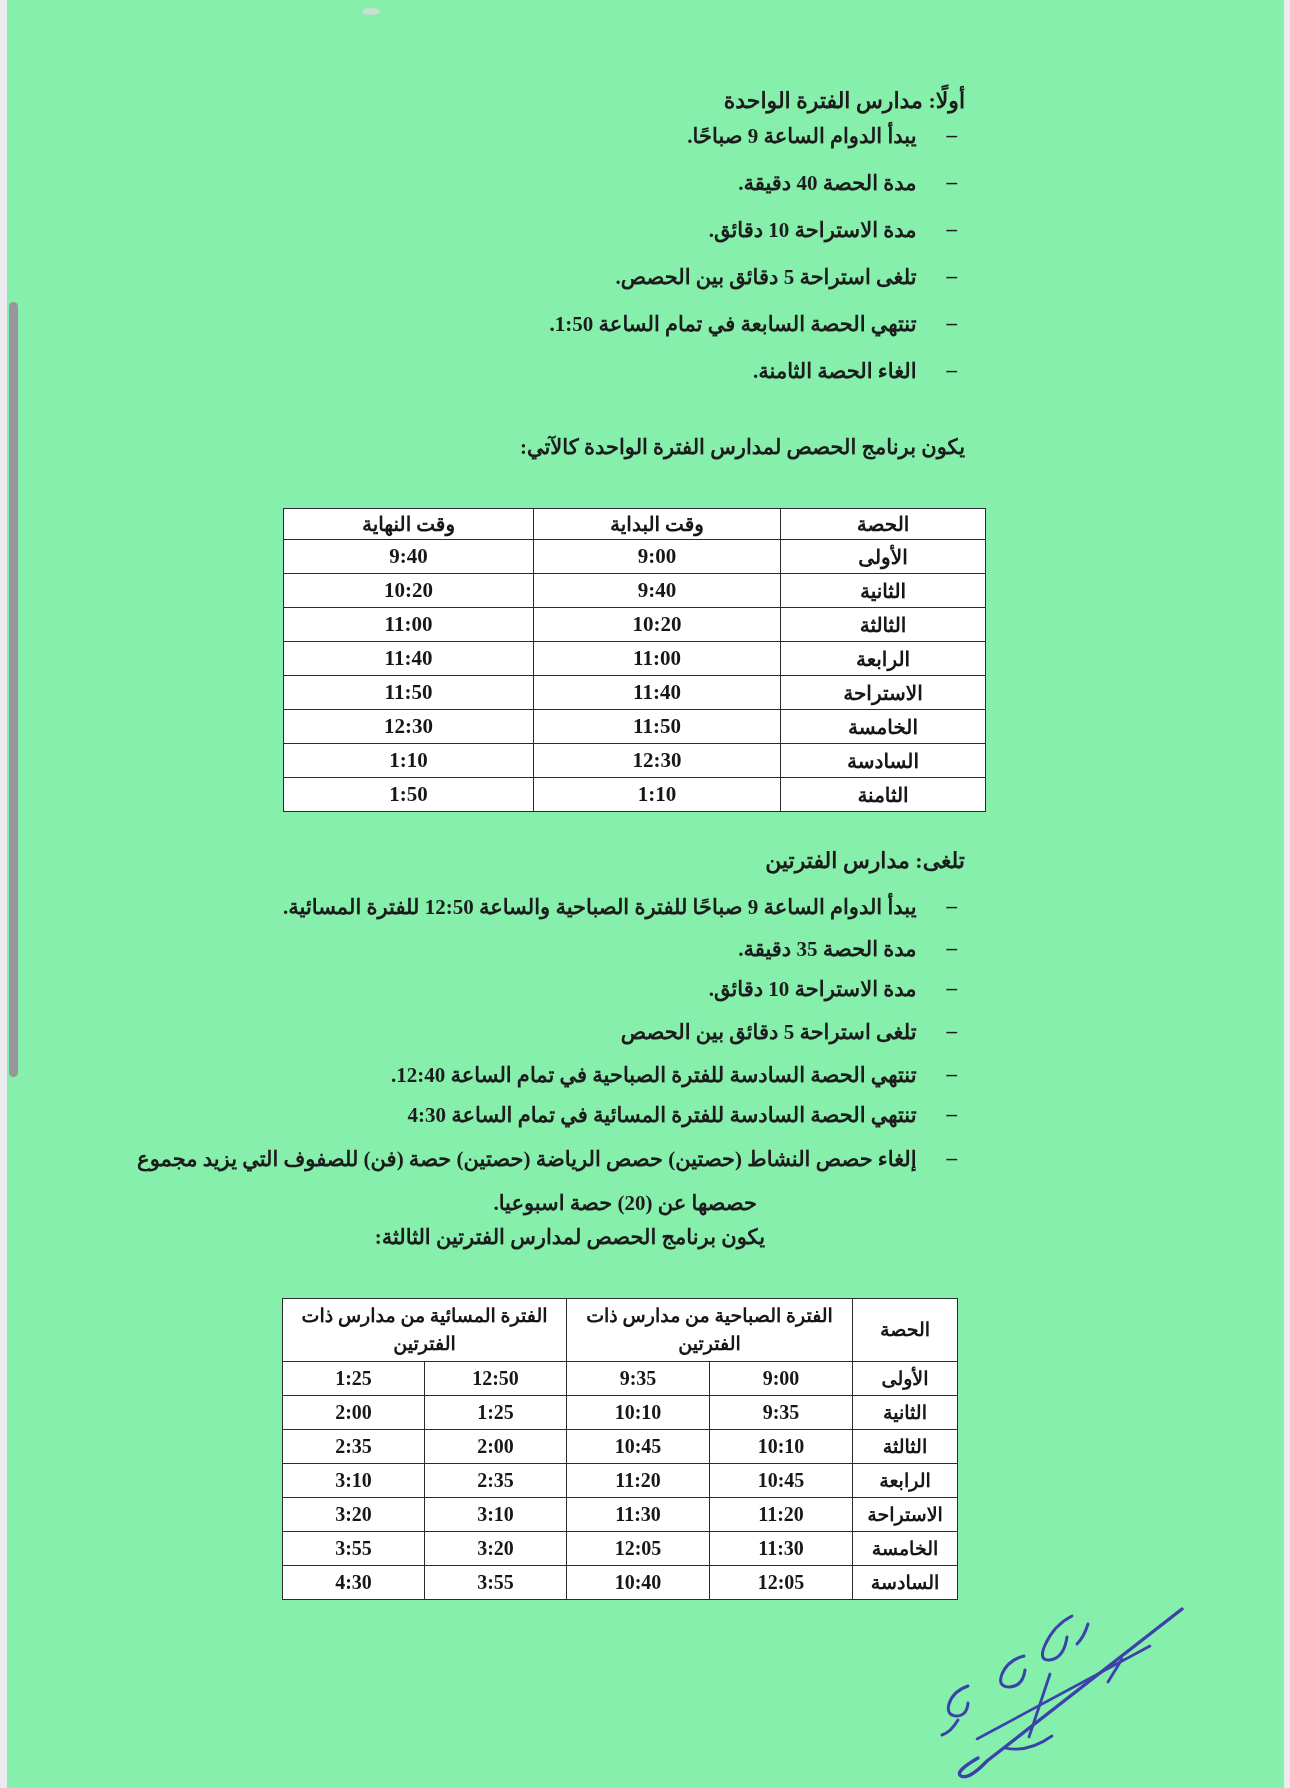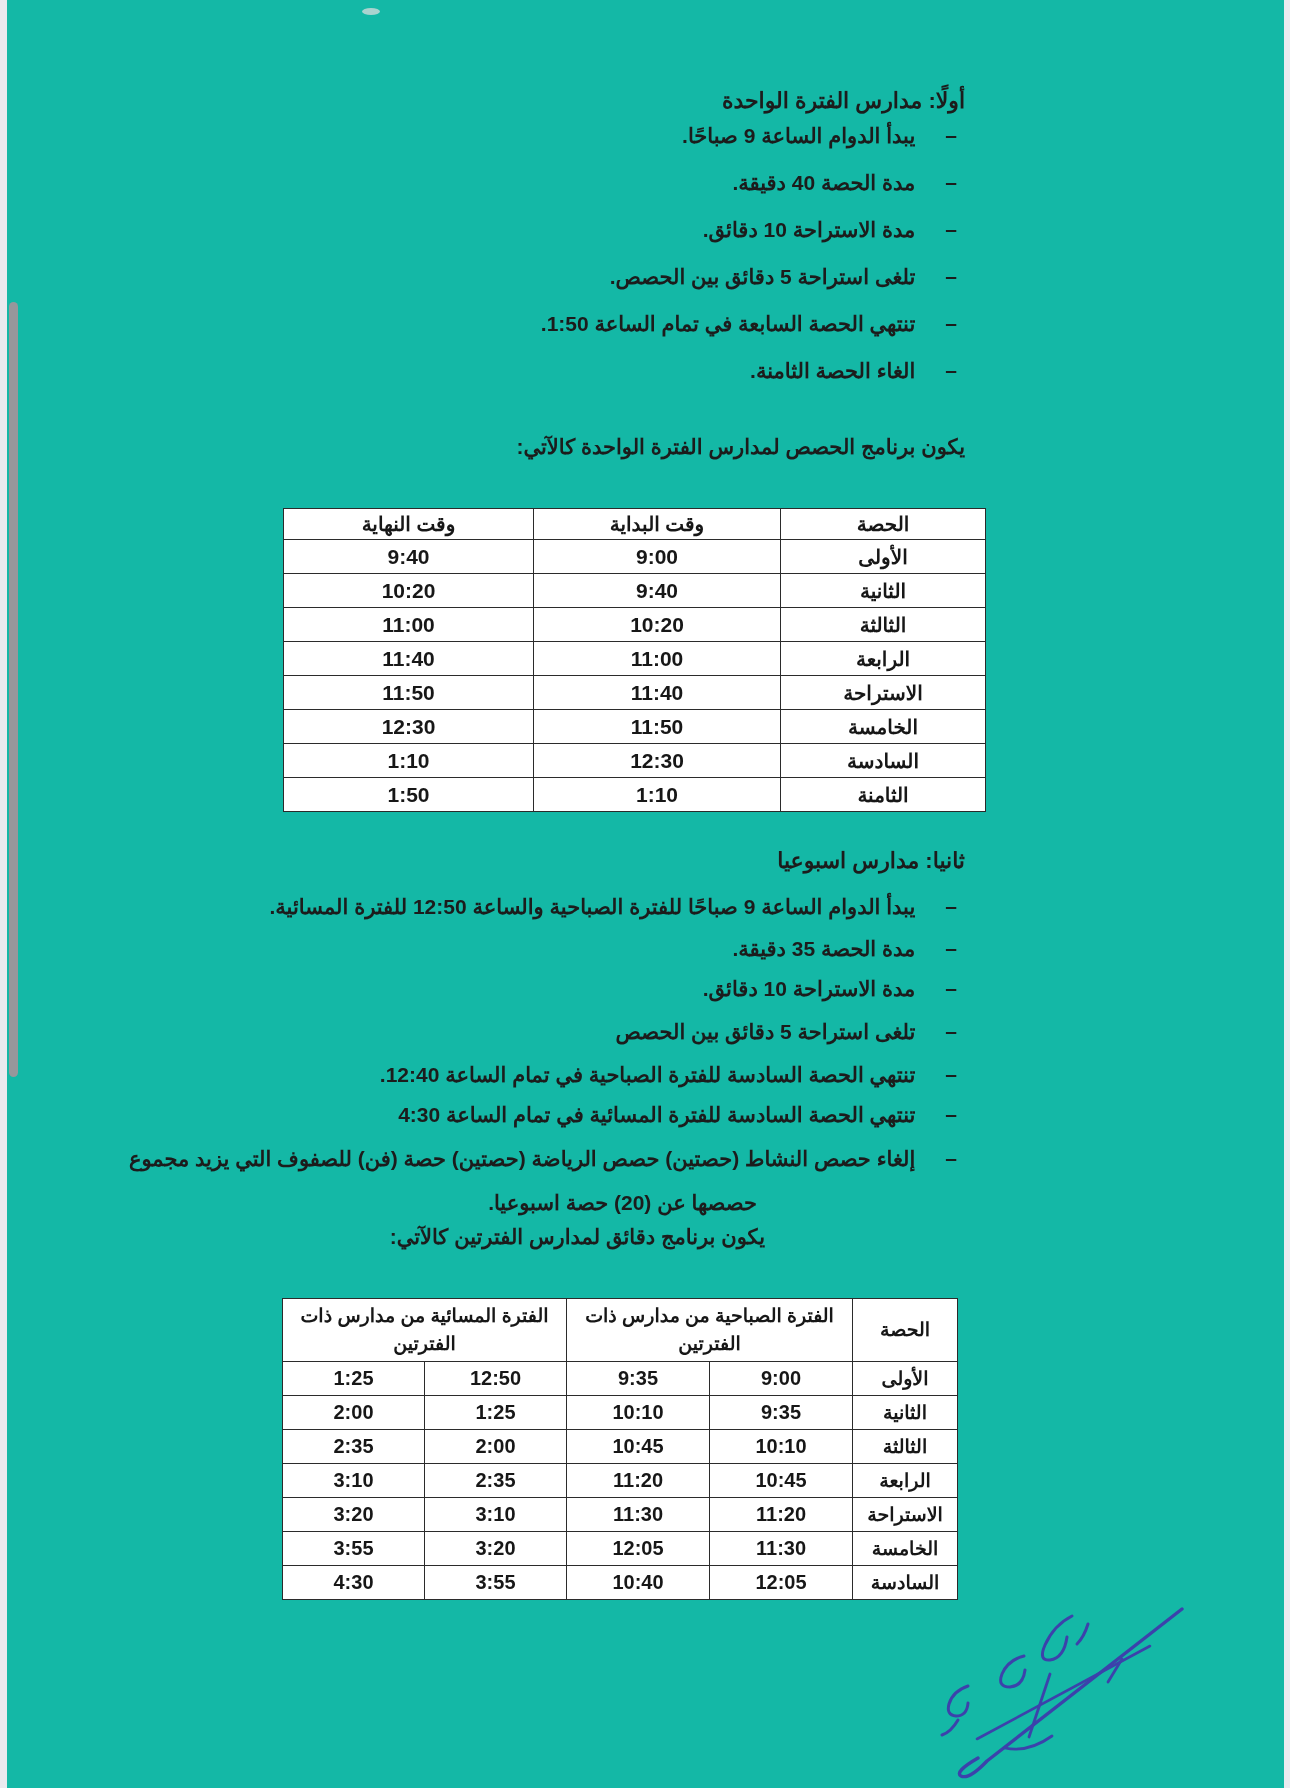--- a/index.html
+++ b/index.html
@@ -1,17 +1,17 @@
 <!DOCTYPE html>
 <html lang="ar"><head>
 <meta charset="utf-8">
 <style>
   html,body{margin:0;padding:0;background:#ffffff;}
-  .page{position:relative;width:1290px;height:1788px;background:#14b8a6;overflow:hidden;
-        font-family:Liberation Sans, sans-serif;color:#1c1c1c;}
+  .page{position:relative;width:1290px;height:1788px;background:#86efac;overflow:hidden;
+        font-family:Liberation Serif, serif;color:#1c1c1c;}
   .line{position:absolute;direction:rtl;white-space:nowrap;font-weight:bold;color:#1c1c1c;}
   .title{font-size:22px;}
   .intro{font-size:21px;}
   .bullet{font-size:21px;display:flex;align-items:flex-start;column-gap:30px;}
   .dash{font-size:21px;font-weight:bold;transform:translateY(-1px);}
   .cont{font-size:21px;}
   table{border-collapse:collapse;position:absolute;direction:rtl;table-layout:fixed;background:#fff;}
   td,th{border:1.6px solid #2b2b2b;text-align:center;vertical-align:middle;
         font-weight:bold;color:#171717;padding:0;overflow:visible;white-space:nowrap;}
   #t1{left:283px;top:508px;width:702px;}
@@ -117,21 +117,21 @@
       <td class="num">1:10</td>
     </tr>
     <tr>
       <td class="per">الثامنة</td>
       <td class="num">1:10</td>
       <td class="num">1:50</td>
     </tr>
   </tbody>
     </table>
 
-  <div class="line title" style="top:848px;right:325px">ثانيا: مدارس اسبوعيا</div>
+  <div class="line title" style="top:848px;right:325px">تلغى: مدارس الفترتين</div>
 
   <div class="line bullet" style="top:895px;right:333px">
     <span class="dash">–</span>
     <span>يبدأ الدوام الساعة 9 صباحًا للفترة الصباحية والساعة 12:50 للفترة المسائية.</span>
   </div>
   <div class="line bullet" style="top:937px;right:333px">
     <span class="dash">–</span>
     <span>مدة الحصة 35 دقيقة.</span>
   </div>
   <div class="line bullet" style="top:977px;right:333px">
@@ -149,21 +149,21 @@
   <div class="line bullet" style="top:1103px;right:333px">
     <span class="dash">–</span>
     <span>تنتهي الحصة السادسة للفترة المسائية في تمام الساعة 4:30</span>
   </div>
   <div class="line bullet" style="top:1147px;right:333px">
     <span class="dash">–</span>
     <span>إلغاء حصص النشاط (حصتين) حصص الرياضة (حصتين) حصة (فن) للصفوف التي يزيد مجموع</span>
   </div>
   <div class="line cont" style="top:1191px;right:533px">حصصها عن (20) حصة اسبوعيا.</div>
 
-  <div class="line intro" style="top:1225px;right:525px">يكون برنامج دقائق لمدارس الفترتين كالآتي:</div>
+  <div class="line intro" style="top:1225px;right:525px">يكون برنامج الحصص لمدارس الفترتين الثالثة:</div>
 
   <table id="t2">
     <colgroup>
       <col style="width:105px">
         <col style="width:143px">
         <col style="width:143px">
       <col style="width:142px">
         <col style="width:142px">
     </colgroup>
     <tbody>

